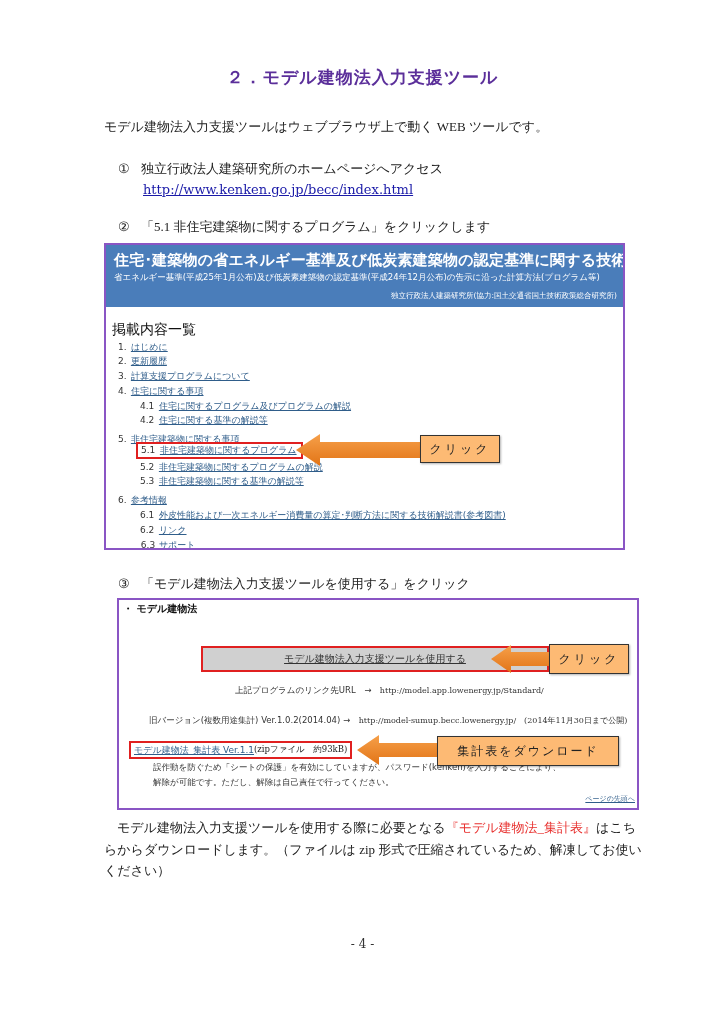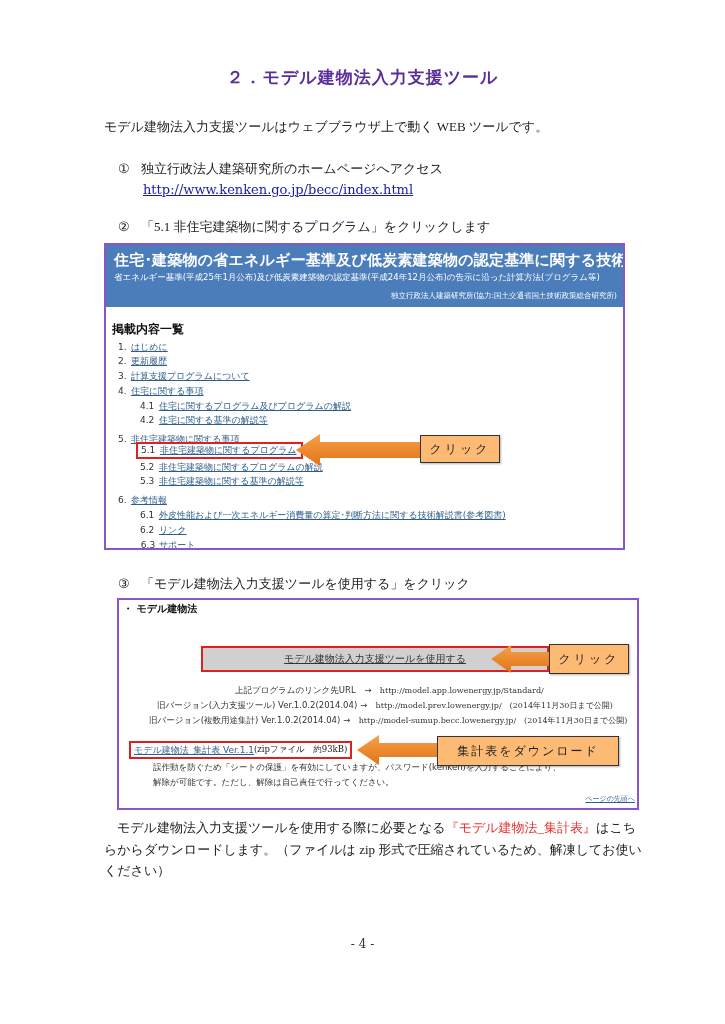--- a/index.html
+++ b/index.html
@@ -13,21 +13,21 @@
   .link-main { color: #1a1aa8; text-decoration: underline; font-size: 13px; }
 
   
   .shot1 { left: 104px; top: 243px; width: 521px; height: 307px; border: 2px solid #8a55c4; background: #fff; overflow: hidden; }
   .shot1 .banner { position: absolute; left: 0; top: 0; width: 100%; height: 62px; background: #4a7dba; color: #fff; font-family: "DejaVu Sans", sans-serif; }
   .banner .b-title { position: absolute; left: 8px; top: 6px; font-size: 15px; font-weight: bold; white-space: nowrap; letter-spacing: 0.2px; }
   .banner .b-sub { position: absolute; left: 8px; top: 27px; font-size: 8.5px; white-space: nowrap; }
   .banner .b-org { position: absolute; right: 6px; top: 46px; font-size: 7.5px; white-space: nowrap; }
 
   .toc { font-family: "DejaVu Sans", sans-serif; font-size: 9px; color: #333; }
-  .toc .heading { position: absolute; left: 6px; top: 76px; font-weight: bold; font-size: 12px; color: #111; }
+  .toc .heading { position: absolute; left: 6px; top: 76px; font-weight: normal; font-size: 14px; color: #111; }
   .toc .item { position: absolute; white-space: nowrap; }
   .toc .num { color: #333; display: inline-block; }
   .toc .lnk { color: #2f5d8a; text-decoration: underline; }
 
   .redbox { border: 2px solid #e02020; }
   .orange-arrow { position: absolute; }
   .callout { position: absolute; background: #fdba74; border: 1px solid #333; font-family: "DejaVu Serif", serif; font-size: 12px; color: #222; display: flex; align-items: center; justify-content: center; letter-spacing: 3px; box-shadow: 1px 1px 2px rgba(0,0,0,0.3); }
 
   
   .shot2 { left: 117px; top: 598px; width: 522px; height: 212px; border: 2px solid #8a55c4; background: #fff; overflow: hidden; font-family: "DejaVu Sans", sans-serif; }
@@ -120,23 +120,20 @@
         <stop offset="1" stop-color="#e27416"></stop>
       </linearGradient>
     </defs>
     <polygon points="0,15 20,1 20,8 62,8 62,22 20,22 20,29" fill="url(#og2)"></polygon>
   </svg>
   <div class="callout" style="left:430px; top:44px; width:80px; height:30px;">クリック</div>
 
   <div class="urlline" style="left:116px; top:85px;">
     <span>上記プログラムのリンク先URL　→　</span><span class="serif">http://model.app.lowenergy.jp/Standard/</span>
   </div>
-  <div class="urlline" style="left:38px; top:100px;">
-    <span>旧バージョン(入力支援ツール) Ver.1.0.2(2014.04) →　</span><span class="serif">http://model.prev.lowenergy.jp/</span><span class="serif">　(2014年11月30日まで公開)</span>
-  </div>
   <div class="urlline" style="left:30px; top:115px;">
     <span>旧バージョン(複数用途集計) Ver.1.0.2(2014.04) →　</span><span class="serif">http://model-sumup.becc.lowenergy.jp/</span><span class="serif">　(2014年11月30日まで公開)</span>
   </div>
 
   <div class="dl-link">
     <span class="lnk">モデル建物法_集計表 Ver.1.1</span>
       <span class="meta">(zipファイル　約93kB)</span>
   </div>
 
   <div class="warn" style="top:162px;">誤作動を防ぐため「シートの保護」を有効にしていますが、パスワード(kenken)を入力することにより、</div>

